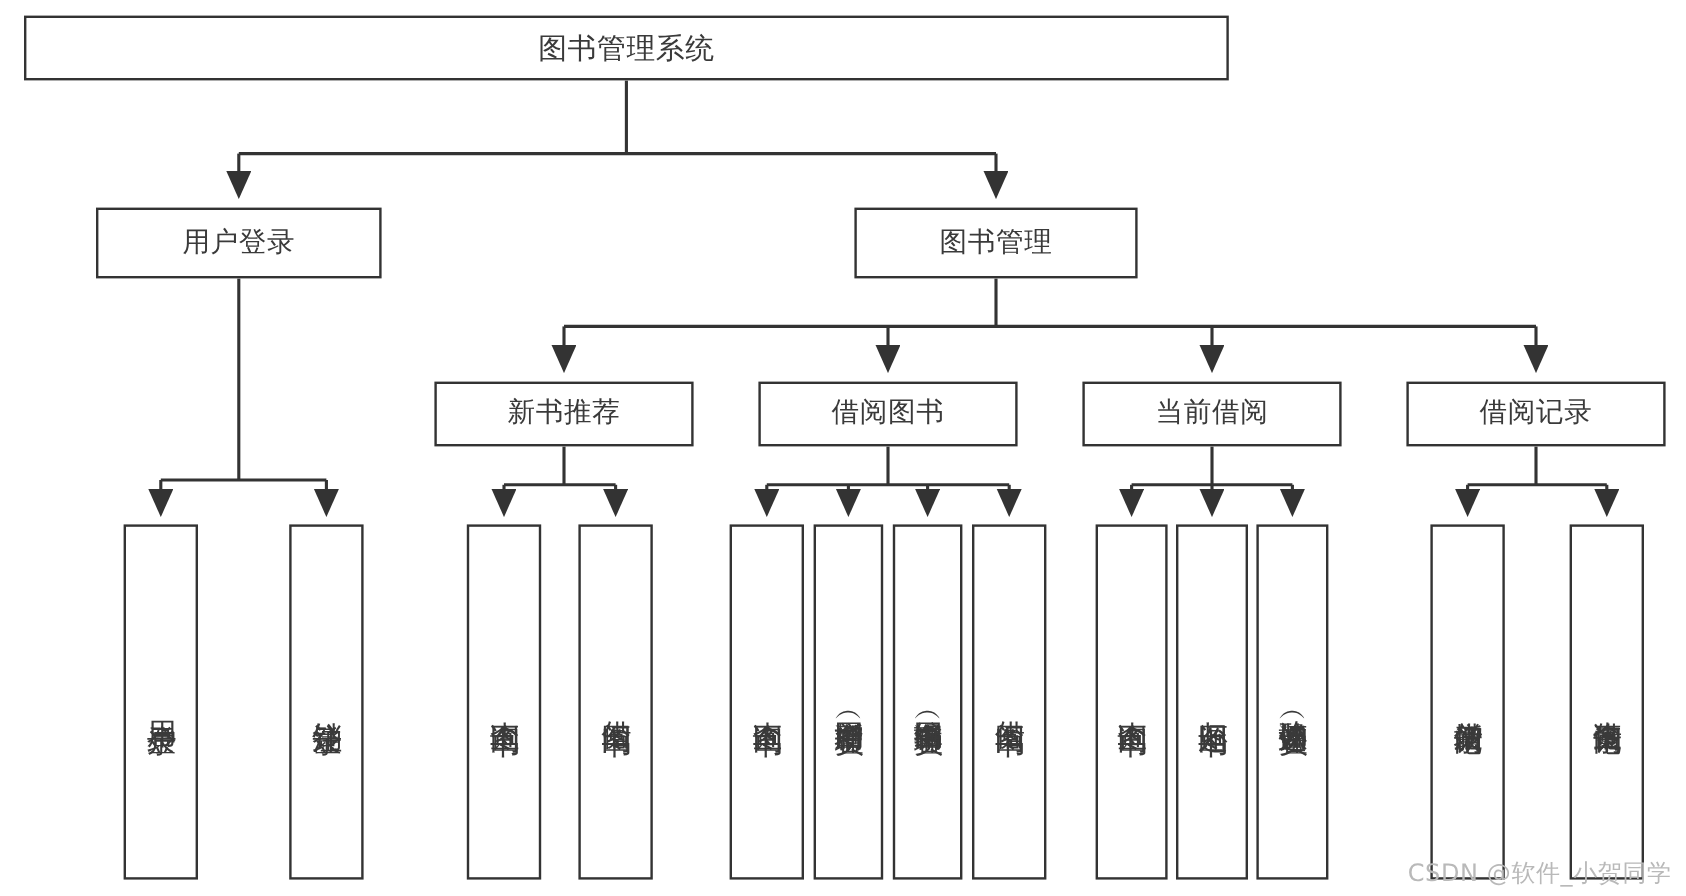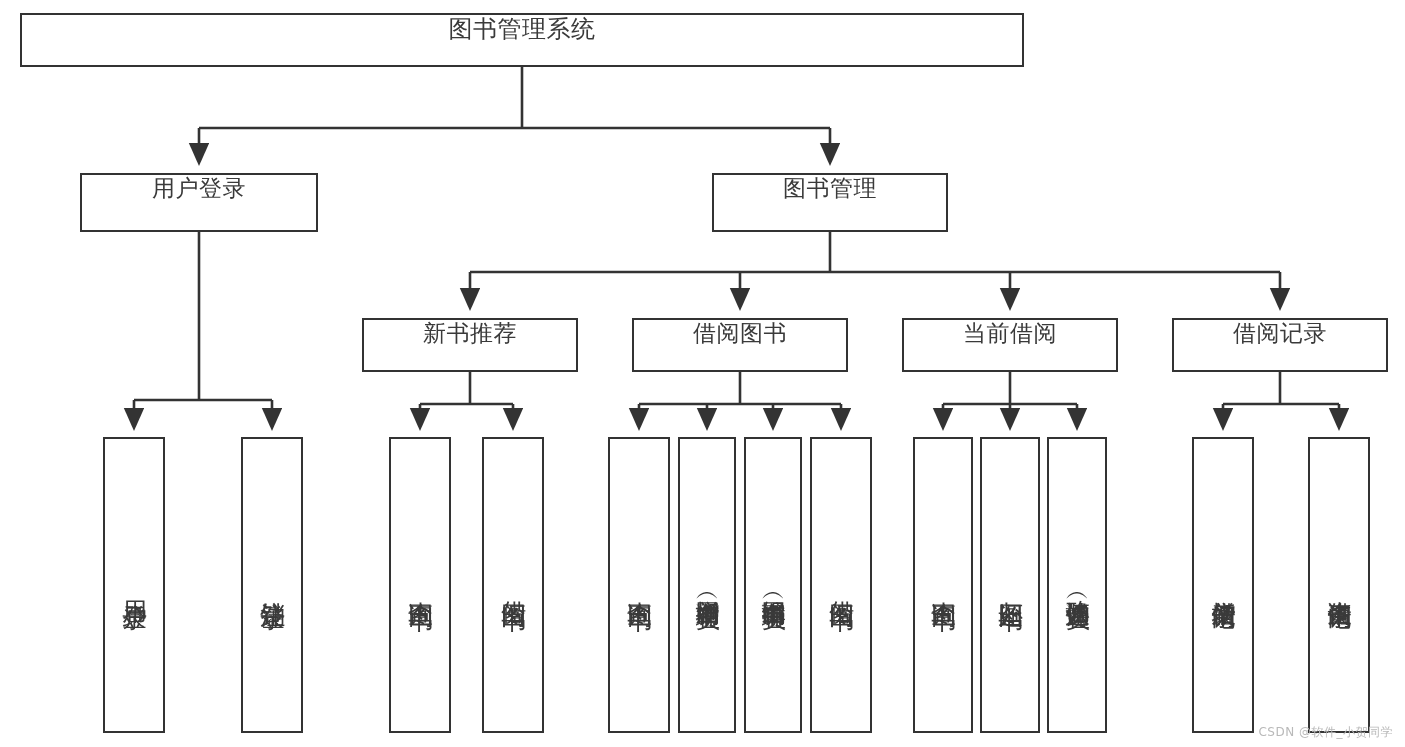--- a/index.html
+++ b/index.html
@@ -25,21 +25,21 @@
     width: 1405px;
     height: 747px;
     pointer-events: none;
   }
   .node {
     position: absolute;
     box-sizing: border-box;
     background: #ffffff;
     border: 2px solid #333333;
     display: flex;
-    align-items: flex-start;
+    align-items: center;
     justify-content: center;
     text-align: center;
     color: #3a3a3a;
     z-index: 2;
   }
   .node .label {
     display: block;
     line-height: 1.18;
     letter-spacing: 0.5px;
     white-space: nowrap;
@@ -67,21 +67,21 @@
     max-height: 100%;
   }
   .node.vert.tall .label {
     font-size: 24px;
     letter-spacing: 1px;
   }
   .watermark {
     position: absolute;
     right: 12px;
     bottom: 6px;
-    font-size: 12px;
+    font-size: 20px;
     color: #b9b9b9;
     letter-spacing: 0.5px;
     z-index: 5;
     white-space: nowrap;
   }
 </style>
 </head>
 <body>
 
 <div id="diagram-root">

